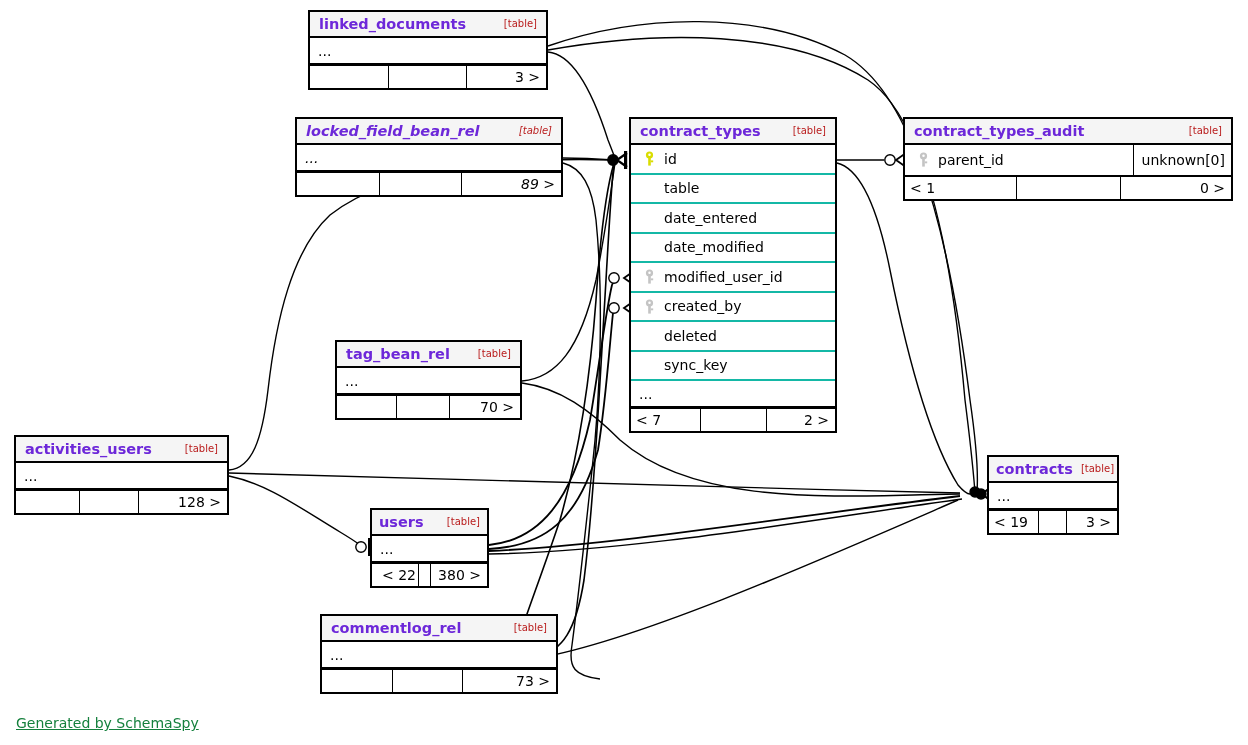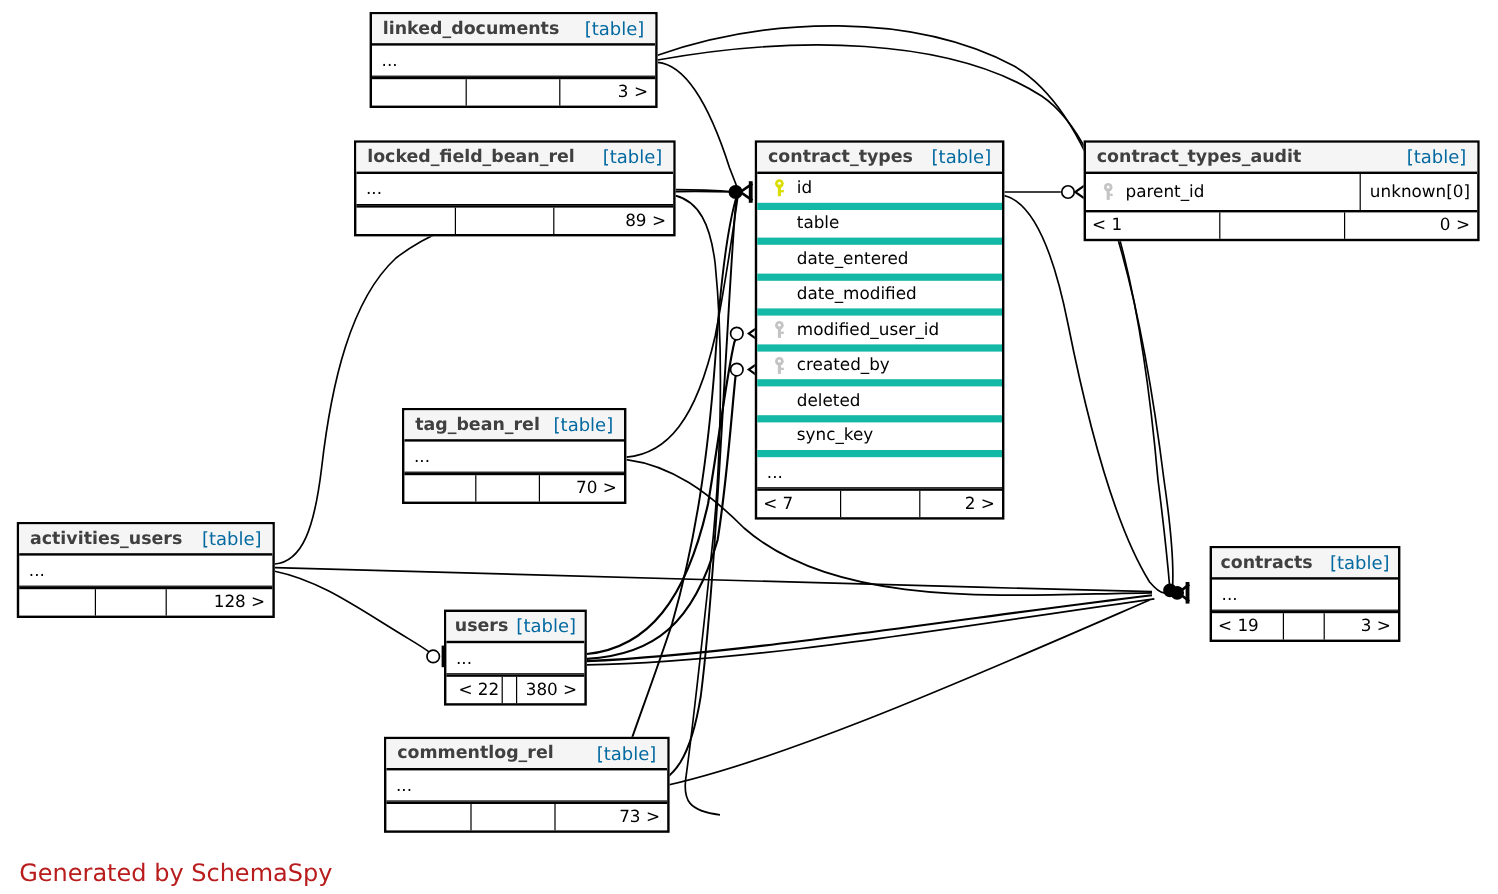--- a/index.html
+++ b/index.html
@@ -12,46 +12,47 @@
   #edges{position:absolute;left:0;top:0;width:1248px;height:745px;z-index:1;pointer-events:none;}
   .tbl{
     position:absolute;z-index:5;background:#ffffff;
     border:2px solid #000000;box-sizing:border-box;
   }
   .tbl-hdr{
     display:flex;align-items:center;justify-content:space-between;
     background:#f5f5f5;border-bottom:2px solid #000;
     padding:3px 9px 4px 9px;height:26px;box-sizing:border-box;
   }
-  .tbl-name{font-weight:bold;font-size:14.5px;color:#404040;white-space:nowrap;}
-  .tbl-tag{font-size:15px;color:#0369a1;white-space:nowrap;padding-left:10px;}
+  .tbl-name{font-weight:bold;font-size:14.5px;color:#6d28d9;white-space:nowrap;}
+  .tbl-tag{font-size:10px;color:#b91c1c;white-space:nowrap;padding-left:10px;}
   .col{
     display:flex;align-items:center;height:29.5px;box-sizing:border-box;
-    border-bottom:6px solid #14b8a6;padding-left:8px;font-size:14px;color:#000;
+    border-bottom:2px solid #14b8a6;padding-left:8px;font-size:14px;color:#000;
   }
   .col:last-of-type{border-bottom:none;}
   .col-ell{
     height:26px;display:flex;align-items:center;padding-left:8px;
     font-size:14px;color:#000;border-bottom:1px solid #000;box-sizing:border-box;
   }
   .col-name{padding-left:4px;}
   .col-type{margin-left:auto;border-left:1px solid #000;padding:0 6px 0 8px;
     height:100%;display:flex;align-items:center;font-size:14px;}
   .keyico{width:13px;height:15px;flex:0 0 13px;display:block;}
   .keyslot{width:21px;flex:0 0 21px;display:flex;align-items:center;justify-content:center;}
   .footer-row{
     display:flex;height:24px;border-top:2px solid #000;box-sizing:border-box;font-size:14px;
   }
   .fcell{display:flex;align-items:center;box-sizing:border-box;height:100%;}
   .fcell.l{justify-content:flex-start;padding-left:5px;}
   .fcell.r{justify-content:flex-end;padding-right:6px;}
   .fdiv{border-left:1px solid #000;}
   .credit{
-    position:absolute;left:16px;top:715px;font-size:20px;color:#b91c1c;z-index:6;
+    position:absolute;left:16px;top:715px;font-size:14px;color:#15803d;z-index:6;
     white-space:nowrap;
+    text-decoration:underline;
   }
 </style>
 </head>
 <body>
 
 <div id="canvas">
 
   <svg id="edges" viewBox="0 0 1248 745" xmlns="http://www.w3.org/2000/svg">
     <g fill="none" stroke="#000000" stroke-width="1.4">
 
@@ -124,21 +125,21 @@
       <span class="tbl-tag">[table]</span>
     </div>
     <div class="col-ell">...</div>
     <div class="footer-row">
       <div class="fcell l" style="width:33%;"></div>
       <div class="fcell l fdiv" style="width:33%;"></div>
       <div class="fcell r fdiv" style="width:34%;">3 &gt;</div>
     </div>
   </div>
 
-  <div class="tbl" style="left:295px;top:117px;width:268px;">
+  <div class="tbl" style="left:295px;top:117px;width:268px;font-style:italic;">
     <div class="tbl-hdr">
       <span class="tbl-name">locked_field_bean_rel</span>
       <span class="tbl-tag">[table]</span>
     </div>
     <div class="col-ell">...</div>
     <div class="footer-row">
       <div class="fcell l" style="width:31%;"></div>
       <div class="fcell l fdiv" style="width:31%;"></div>
       <div class="fcell r fdiv" style="width:38%;padding-left:17px;">89 &gt;</div>
     </div>
@@ -296,21 +297,21 @@
       <span class="tbl-tag">[table]</span>
     </div>
     <div class="col-ell">...</div>
     <div class="footer-row">
       <div class="fcell l" style="width:30%;"></div>
       <div class="fcell l fdiv" style="width:30%;"></div>
       <div class="fcell r fdiv" style="width:40%;">73 &gt;</div>
     </div>
   </div>
 
-  <div class="tbl" style="left:987px;top:455px;width:159px;margin-left:21px;">
+  <div class="tbl" style="left:987px;top:455px;width:132px;">
     <div class="tbl-hdr" style="padding:3px 7px 4px 7px;">
       <span class="tbl-name">contracts</span>
       <span class="tbl-tag" style="padding-left:8px;">[table]</span>
     </div>
     <div class="col-ell">...</div>
     <div class="footer-row">
       <div class="fcell l" style="width:38%;">&lt; 19</div>
       <div class="fcell l fdiv" style="width:22%;"></div>
       <div class="fcell r fdiv" style="width:40%;">3 &gt;</div>
     </div>

